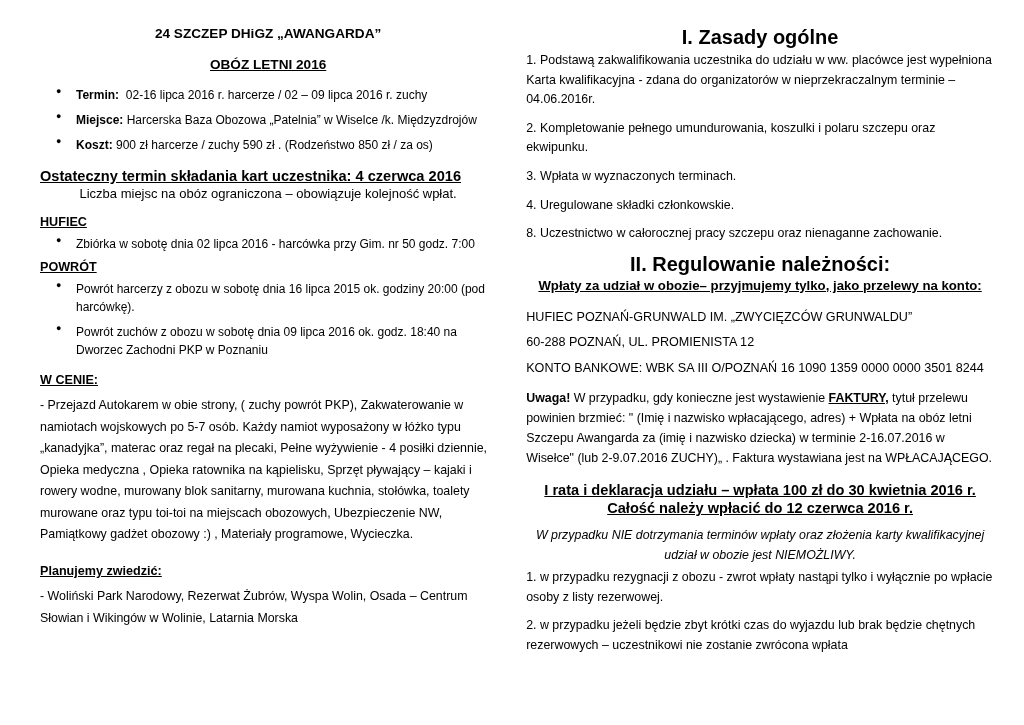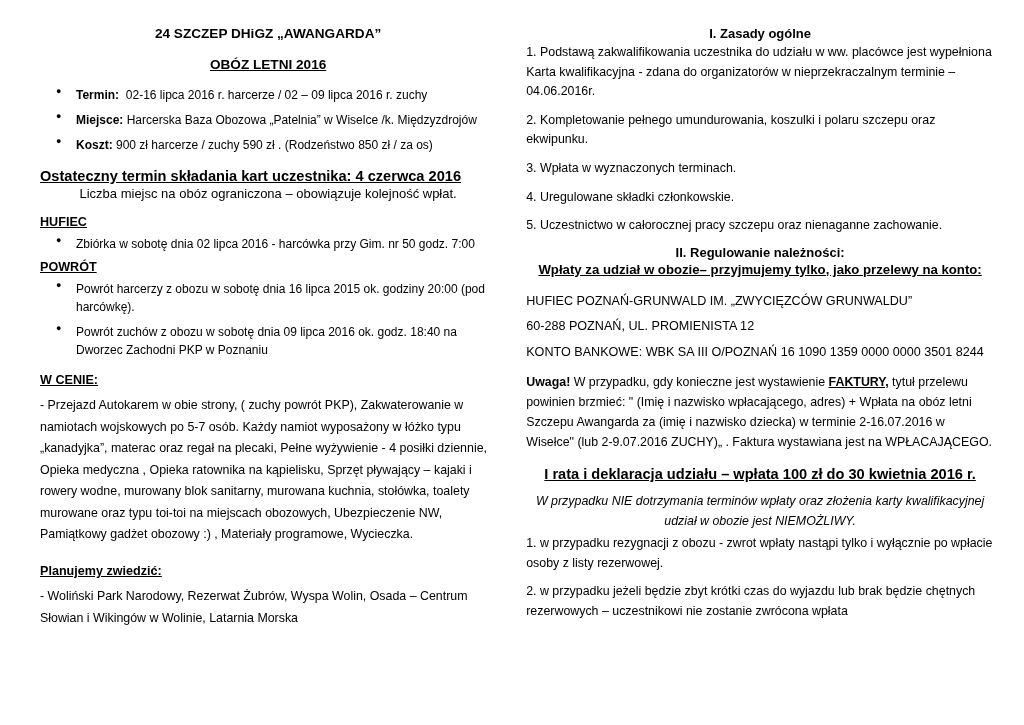--- a/index.html
+++ b/index.html
@@ -77,21 +77,21 @@
     font-weight: bold;
     text-decoration: underline;
     margin: 14px 0 4px 0;
   }
   .h-sec-plain {
     font-size: 12.6px;
     font-weight: bold;
     margin: 10px 0 4px 0;
   }
   .h-center-b {
-    font-size: 13px;
+    font-size: 20px;
     font-weight: bold;
     text-align: center;
     margin: 8px 0 2px 0;
   }
   .h-center-bu {
     font-size: 13.2px;
     font-weight: bold;
     text-align: center;
     text-decoration: underline;
     margin: 0 0 6px 0;
@@ -199,21 +199,21 @@
 
   <div class="col col-right">
 
     <div class="h-center-b" style="margin-top:0;">I. Zasady ogólne</div>
 
     <div class="rlist">
       <p>1. Podstawą zakwalifikowania uczestnika do udziału w ww. placówce jest wypełniona Karta kwalifikacyjna - zdana do organizatorów w nieprzekraczalnym terminie – 04.06.2016r.</p>
       <p>2. Kompletowanie pełnego umundurowania, koszulki i polaru szczepu oraz ekwipunku.</p>
       <p>3. Wpłata w wyznaczonych terminach.</p>
       <p>4. Uregulowane składki członkowskie.</p>
-      <p>5. Uczestnictwo w całorocznej pracy szczepu oraz nienaganne zachowanie.</p>
+      <p>8. Uczestnictwo w całorocznej pracy szczepu oraz nienaganne zachowanie.</p>
     </div>
 
     <div class="h-center-b" style="margin-top:2px;">II. Regulowanie należności:</div>
     <div class="h-center-bu">Wpłaty za udział w obozie– przyjmujemy tylko, jako przelewy na konto:</div>
 
     <div class="gap-s"></div>
 
     <div class="bank">
       <p>HUFIEC POZNAŃ-GRUNWALD IM. „ZWYCIĘZCÓW GRUNWALDU”</p>
       <p>60-288 POZNAŃ, UL. PROMIENISTA 12</p>
@@ -221,20 +221,21 @@
     </div>
 
 
     <div class="note">
       <span class="b">Uwaga!</span><span> W przypadku, gdy konieczne jest wystawienie </span><span class="b u">FAKTURY,</span><span> tytuł przelewu powinien brzmieć: " (Imię i nazwisko wpłacającego, adres) + Wpłata na obóz letni Szczepu Awangarda za (imię i nazwisko dziecka) w terminie 2-16.07.2016 w Wisełce" (lub 2-9.07.2016 ZUCHY)„ . Faktura wystawiana jest na WPŁACAJĄCEGO.</span>
     </div>
 
     <div class="gap-m"></div>
 
     <div class="h-big-center" style="text-decoration:underline;">I rata i deklaracja udziału – wpłata 100 zł do 30 kwietnia 2016 r.</div>
+    <div class="h-big-center" style="text-decoration:underline;">Całość należy wpłacić do 12 czerwca 2016 r.</div>
 
     <div class="t center i" style="margin-top:10px; line-height:1.6;">W przypadku NIE dotrzymania terminów wpłaty oraz złożenia karty kwalifikacyjnej udział w obozie jest NIEMOŻLIWY.</div>
 
 
     <div class="rlist">
       <p>1. w przypadku rezygnacji z obozu - zwrot wpłaty nastąpi tylko i wyłącznie po wpłacie osoby z listy rezerwowej.</p>
       <p>2. w przypadku jeżeli będzie zbyt krótki czas do wyjazdu lub brak będzie chętnych rezerwowych – uczestnikowi nie zostanie zwrócona wpłata</p>
     </div>
 
   </div>

